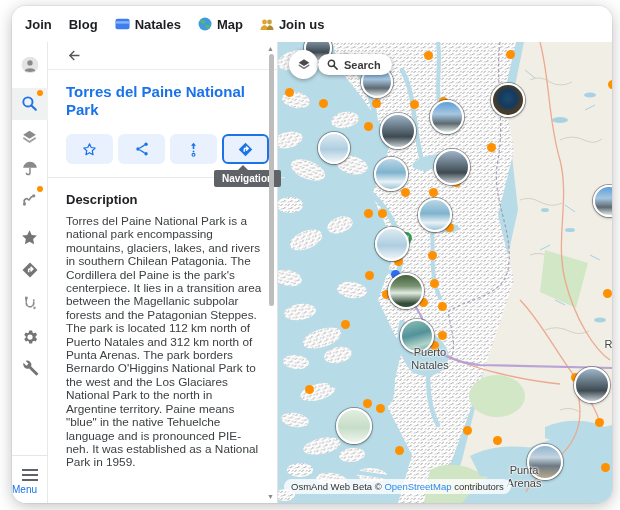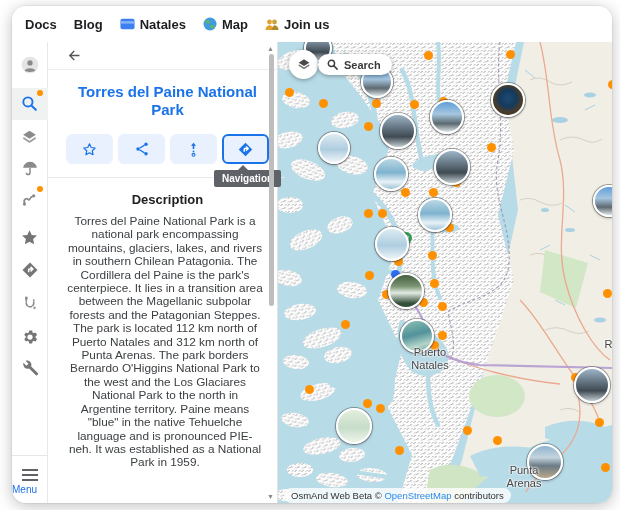--- a/index.html
+++ b/index.html
@@ -21,21 +21,21 @@
   .side-active { position:absolute; left:0; top:46px; width:36px; height:32px; background:#f0f2f2; }
   .badge { position:absolute; width:6px; height:6px; border-radius:50%; background:#ff9100; right:-2px; top:-2px; }
   .menu-divider { position:absolute; left:0; top:413px; width:36px; height:1px; background:#e6e6e6; }
   .menu-block { position:absolute; left:0; top:424px; width:36px; text-align:left; cursor:pointer; }
   .menu-label { font-size:10px; color:#1a73e8; margin-top:3px; }
   .hamburger div { width:16px; height:2px; background:#5f6368; margin:3px auto; }
 
   
   .panel { position:relative; width:230px; height:100%; background:#fff; border-right:1px solid #e3e3e3; flex:none; z-index:10; }
   .panel-header { height:28px; border-bottom:1px solid #ececec; display:flex; align-items:center; padding-left:18px; }
-  .panel-body { padding:13px 8px 0 18px;text-align:center; }
+  .panel-body { padding:13px 8px 0 18px; }
   .poi-title { font-size:15px; font-weight:bold; color:#1a73e8; line-height:18px; }
   .poi-subtitle { font-size:11.4px; color:#5f6368; margin-top:5px; }
   .actions { display:flex; gap:5px; margin-top:15px; }
   .action-btn { flex:1; height:30px; background:#e8f1fd; border:2px solid transparent; border-radius:6px;
                 display:flex; align-items:center; justify-content:center; cursor:pointer; }
   .action-btn.selected { border-color:#1a73e8; }
   .section-divider { height:1px; background:#e9e9e9; margin:13px -16px 0 -18px; }
   .tooltip { position:absolute; left:166px; top:128px; background:#5f6368; color:#fff; font-size:10px; font-weight:bold;
              padding:3px 8px; border-radius:2px; z-index:15; }
   .tooltip:before { content:""; position:absolute; top:-5px; left:24px; border:5px solid transparent; border-bottom-color:#5f6368; border-top:none; }
@@ -64,32 +64,32 @@
   .ph-pale     { background:linear-gradient(180deg,#e2eedd 0%,#c6ddc9 55%,#eef4ea 100%); }
   .ph-beach    { background:linear-gradient(180deg,#8fb4d0 0%,#c3d4de 36%,#6b7a84 62%,#b9a98c 100%); }
 
   .map-label { position:absolute; font-size:11px; color:#444; text-align:center; line-height:13px; z-index:5;
                text-shadow:0 0 2px #fff, 0 0 2px #fff, 0 0 3px #fff; pointer-events:none; }
   .layers-btn { position:absolute; left:11px; top:8px; width:29px; height:29px; border-radius:50%; background:#fff;
                 box-shadow:0 1px 4px rgba(0,0,0,.35); display:flex; align-items:center; justify-content:center; z-index:12; cursor:pointer; }
   .search-pill { position:absolute; left:40px; top:12px; height:21px; background:#fff; border-radius:11px;
                  box-shadow:0 1px 4px rgba(0,0,0,.35); display:flex; align-items:center; gap:5px; padding:0 11px 0 8px;
                  font-size:11px; font-weight:bold; color:#3a3a3a; z-index:12; cursor:pointer;text-align:right; }
-  .attribution { position:absolute; left:6px; bottom:0; background:rgba(255,255,255,.78); border-radius:8px;
+  .attribution { position:absolute; left:6px; bottom:9px; background:rgba(255,255,255,.78); border-radius:8px;
                  padding:2px 7px; font-size:9.5px; color:#333; z-index:12; white-space:nowrap; }
   .attribution a { color:#2c8ae8; text-decoration:none; cursor:pointer; }
 </style>
 </head>
 <body>
 
 <div class="window">
 
   <div class="topbar">
     <span class="nav-link">
-        <span>Docs</span>
+        <span>Join</span>
       </span>
     <span class="nav-link">
         <span>Blog</span>
       </span>
     <span class="nav-link">
       <svg width="15" height="12" viewBox="0 0 16 12">
         <rect x="0.5" y="0.5" width="15" height="11" rx="2" fill="#3d7ff0"></rect>
         <rect x="0.5" y="3" width="15" height="2.6" fill="#8ab4f8"></rect>
       </svg>
       <span>Natales</span>

